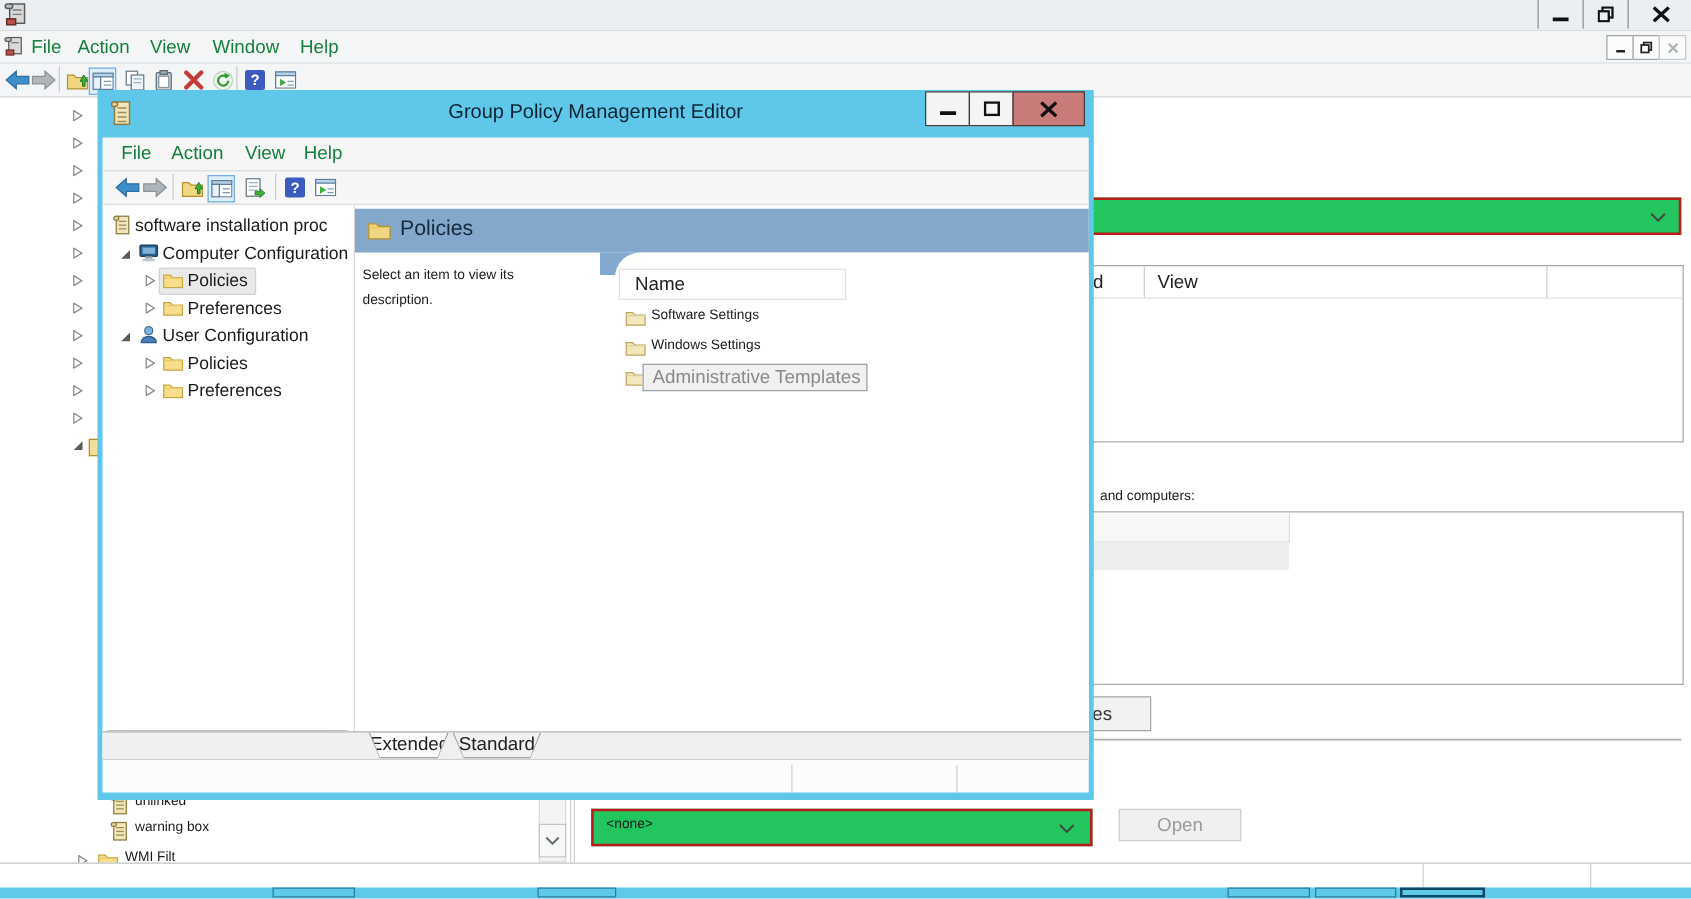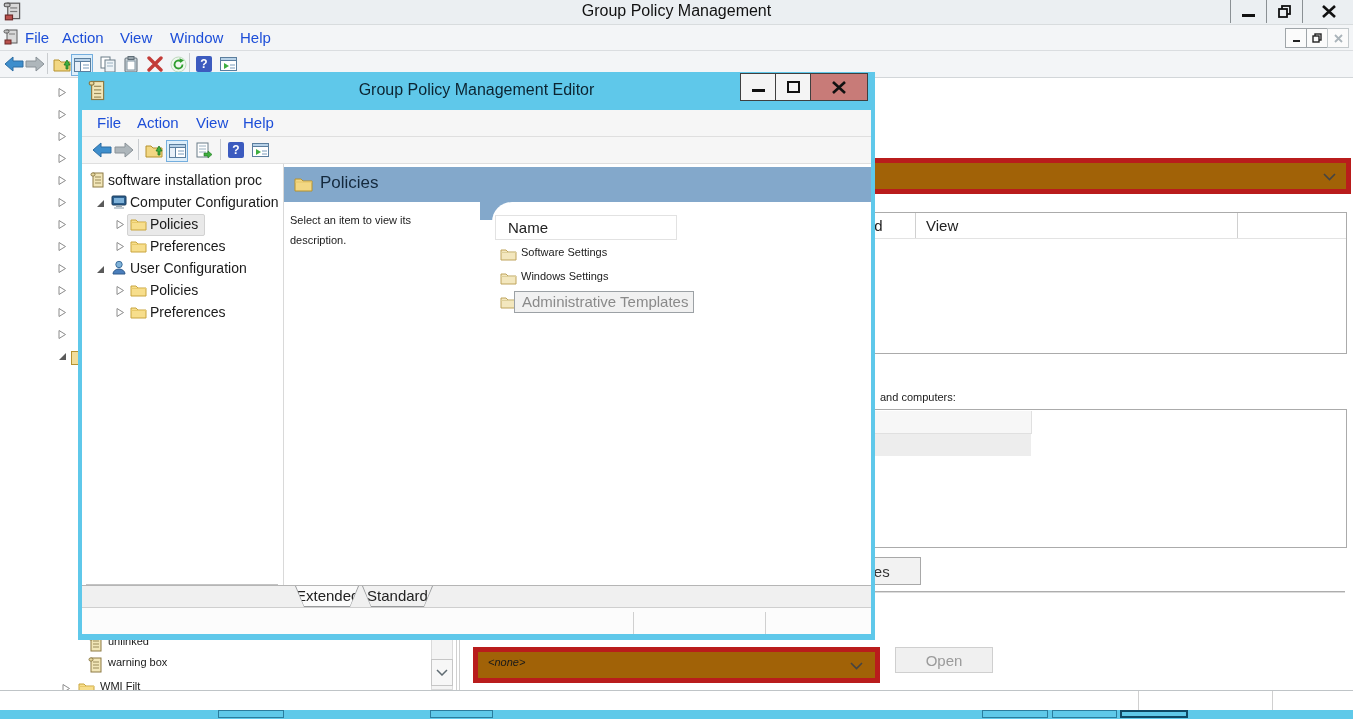--- a/index.html
+++ b/index.html
@@ -6,31 +6,31 @@
   #screen{position:relative;width:1353px;height:719px;background:#ffffff;overflow:hidden;cursor:default;}
   .abs{position:absolute;}
   .txt{font-size:11px;color:#1a1a1a;white-space:nowrap;}
   svg{display:block;}
 
   
   #mw-titlebar{left:0;top:0;width:1353px;height:24px;background:#ebeff2;border-bottom:1px solid #d8dcde;}
   #mw-title{left:0;top:2px;width:100%;text-align:center;font-size:16px;color:#111;}
   .mw-btn{top:0;height:23px;display:flex;align-items:center;justify-content:center;border-left:1px solid #8a9094;background:#ebeff2;}
   #mw-menubar{left:0;top:25px;width:1353px;height:25px;background:#f3f5f7;border-bottom:1px solid #dadde0;}
-  .menu-item{position:absolute;top:4px;font-size:15px;color:#1d4ed8;}
+  .menu-item{position:absolute;top:4px;font-size:15px;color:#15803d;}
   #mw-toolbar{left:0;top:51px;width:1353px;height:26px;background:#f3f5f7;border-bottom:1px solid #d2d6d9;}
   .tb-sep{top:2px;width:1px;height:21px;background:#c9cccf;}
   .tool{top:3px;width:20px;height:20px;display:flex;align-items:center;justify-content:center;}
   .tool-sel{border:1px solid #74aede;background:#ddeefa;}
   .mdi-btn{top:0;width:20px;height:18px;display:flex;align-items:center;justify-content:center;background:#fbfbfb;border:1px solid #9fa5a9;margin-left:-1px;float:left;}
   .help-badge{width:16px;height:16px;background:#3c5bbf;border-radius:2px;color:#fff;font-size:12px;font-weight:bold;text-align:center;line-height:16px;}
 
   
   .listbox{border:1px solid #ababab;background:#fff;}
-  .combo{border:5px solid #b91c1c;background:#a16207;font-style:italic;}
+  .combo{border:2px solid #b91c1c;background:#22c55e;}
   .colhead{font-size:15px;color:#222;}
   .btn{display:flex;align-items:center;justify-content:center;font-size:15px;}
   .vline{width:1px;background:#d0d0d0;}
   #taskbar{left:0;top:710px;width:1353px;height:9px;background:#5fc9e9;}
   .task-seg{top:710px;height:8px;border:1px solid #2b7d9e;box-sizing:border-box;}
 
   
   #editor{left:78px;top:72px;width:797px;height:568px;background:#5fc8ea;z-index:10;}
   #ed-title{left:0;top:9px;width:100%;text-align:center;font-size:16px;color:#0c2431;}
   .ed-btn{top:1px;height:28px;display:flex;align-items:center;justify-content:center;background:#f4f4f4;border:1px solid #3f3f3f;box-sizing:border-box;margin-left:-1px;}
@@ -56,21 +56,20 @@
   <div class="abs" id="mw-titlebar">
     <span class="abs" style="left:3px;top:2px;">
       <svg width="19" height="19" viewBox="0 0 16 16">
           <rect x="4" y="1" width="10" height="13" fill="#d9d9d9" stroke="#5a5a5a"></rect>
           <rect x="1" y="1" width="5" height="3" rx="1.5" fill="#bfbfbf" stroke="#5a5a5a"></rect>
           <line x1="6" y1="5" x2="12" y2="5" stroke="#7a7a7a"></line>
           <line x1="6" y1="8" x2="12" y2="8" stroke="#7a7a7a"></line>
           <rect x="2" y="11" width="6" height="4" fill="#b9514d" stroke="#6e2a28"></rect>
         </svg>
     </span>
-    <div class="abs" id="mw-title">Group Policy Management</div>
     <div class="abs mw-btn" style="left:1230px;width:35px;">
         <svg width="13" height="12">
           <rect x="0" y="8" width="13" height="3" fill="#111"></rect>
         </svg>
       </div>
     <div class="abs mw-btn" style="left:1266px;width:35px;">
         <svg width="14" height="13">
           <rect x="4" y="1" width="8" height="8" fill="none" stroke="#111" stroke-width="1.8"></rect>
           <rect x="1" y="4" width="8" height="8" fill="#ebeff2" stroke="#111" stroke-width="1.8"></rect>
         </svg>

